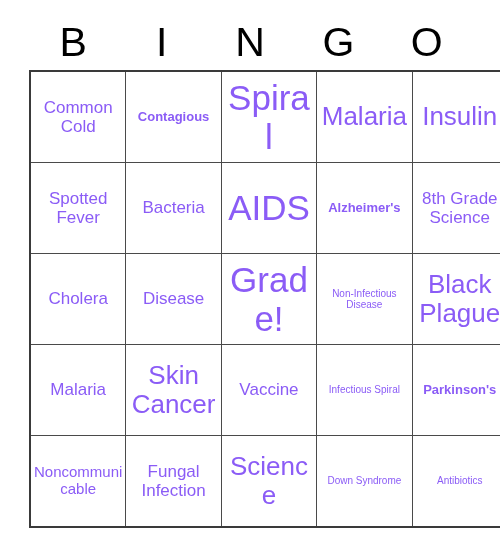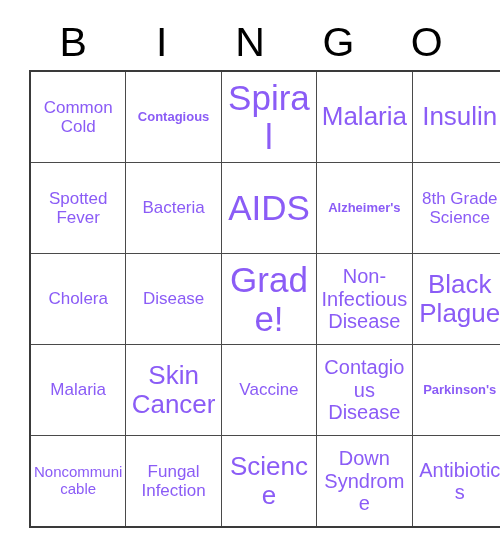--- a/index.html
+++ b/index.html
@@ -61,21 +61,21 @@
     background: #ffffff;
     line-height: 1.12;
     word-wrap: break-word;
     overflow: hidden;
   }
 
   
   .fs-xl  { font-size: 35px; }
   .fs-lg  { font-size: 26px; }
   .fs-md  { font-size: 17px; }
-  .fs-sm  { font-size: 20px; }
+  .fs-sm  { font-size: 10px; }
   .fs-xs  { font-size: 13px; font-weight: bold; }
   .fs-xxs { font-size: 15px; }
 </style>
 </head>
 <body>
 
 <div class="card">
 
   <div class="header-row">
     <div class="header-cell">B</div>
@@ -105,21 +105,21 @@
         <td class="fs-md">Cholera</td>
         <td class="fs-md">Disease</td>
         <td class="fs-xl">Grade!</td>
         <td class="fs-sm">Non-Infectious Disease</td>
         <td class="fs-lg">Black Plague</td>
       </tr>
       <tr>
         <td class="fs-md">Malaria</td>
         <td class="fs-lg">Skin Cancer</td>
         <td class="fs-md">Vaccine</td>
-        <td class="fs-sm">Contagious Disease</td>
+        <td class="fs-sm">Infectious Spiral</td>
         <td class="fs-xs">Parkinson's</td>
       </tr>
       <tr>
         <td class="fs-xxs">Noncommunicable</td>
         <td class="fs-md">Fungal Infection</td>
         <td class="fs-lg">Science</td>
         <td class="fs-sm">Down Syndrome</td>
         <td class="fs-sm">Antibiotics</td>
       </tr>
     </tbody>

